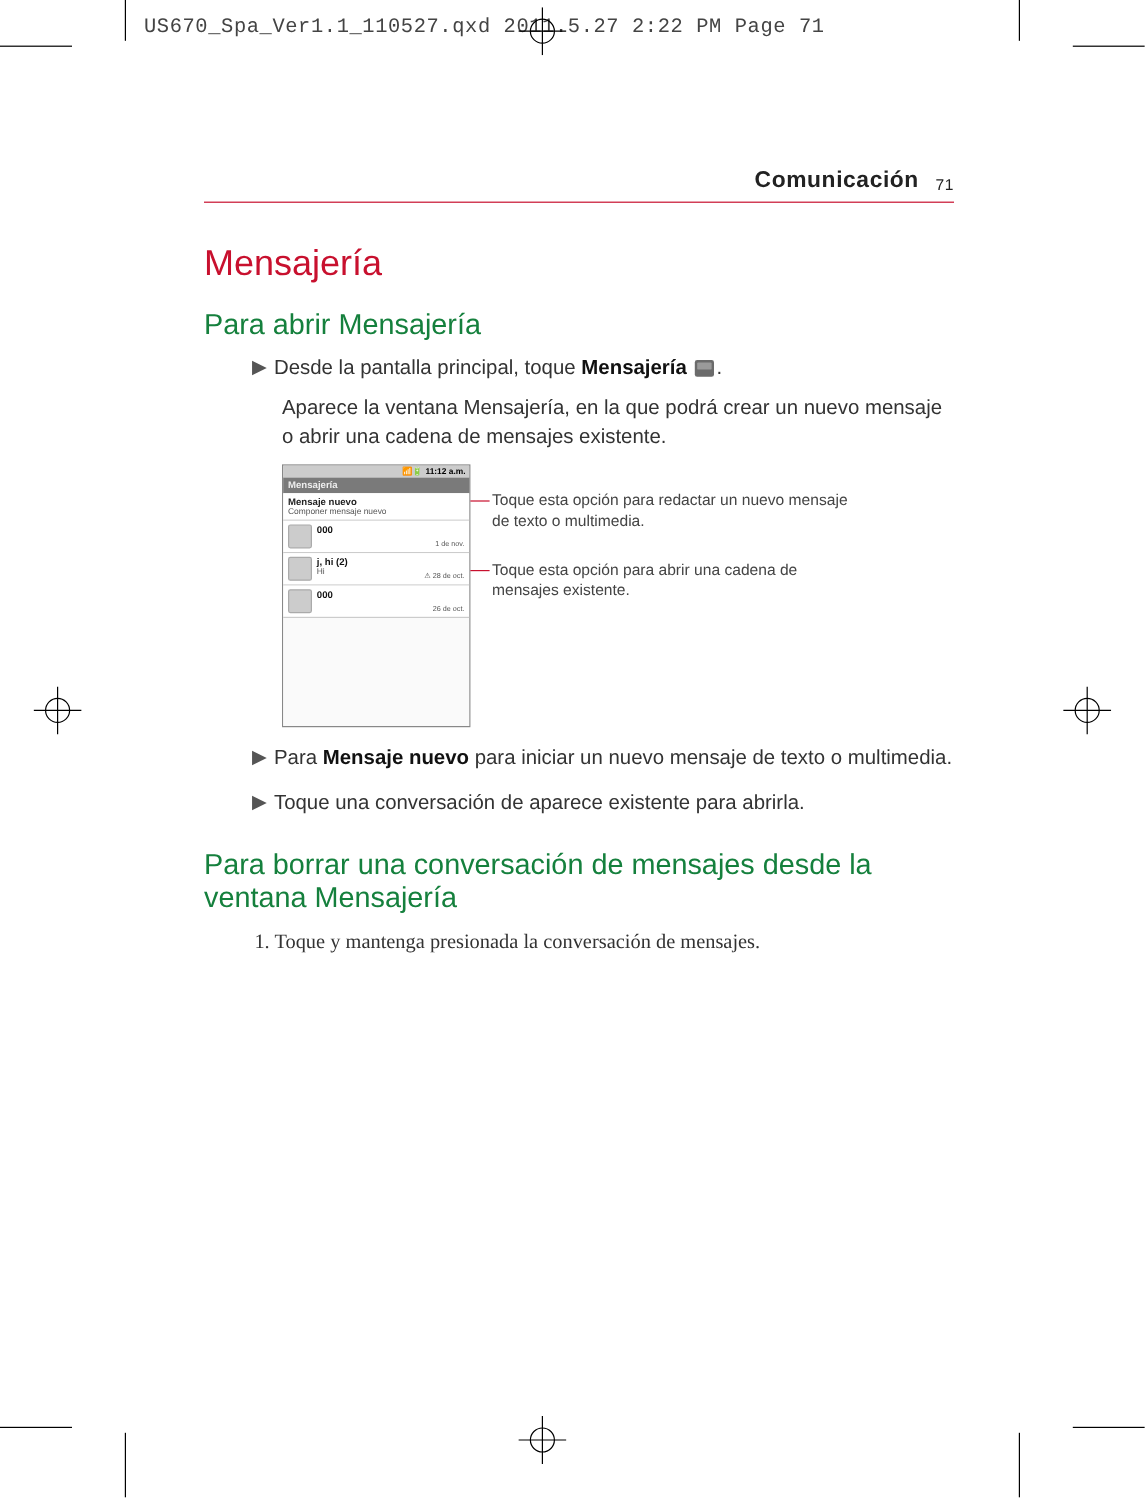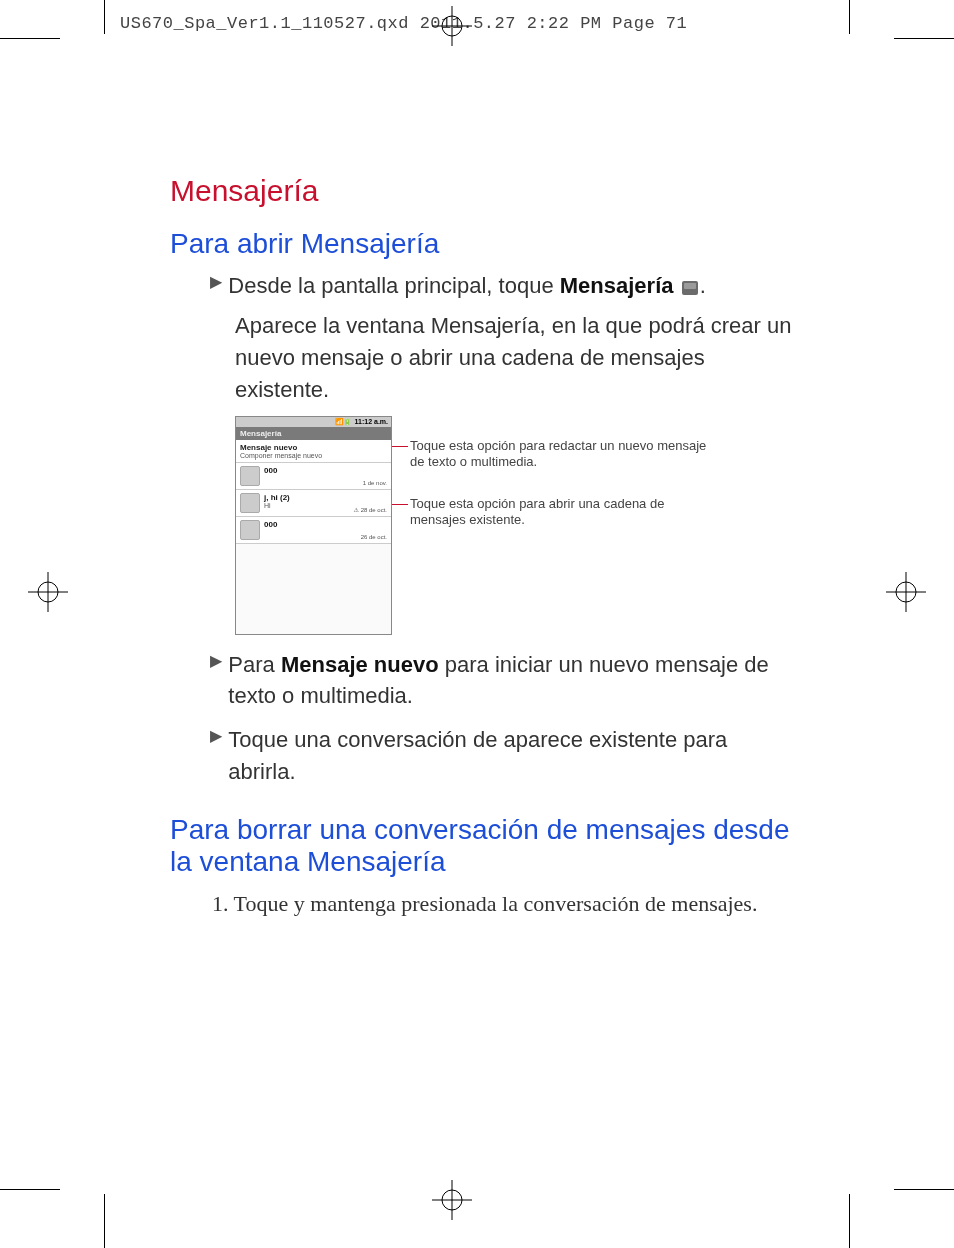--- a/index.html
+++ b/index.html
@@ -55,27 +55,27 @@
     position: relative;
     top: 2px;
   }
   h1 {
     color: #c8102e;
     font-weight: normal;
     font-size: 30px;
     margin: 34px 0 16px 0;
   }
   h2 {
-    color: #1d4ed8;
+    color: #15803d;
     font-weight: normal;
-    font-size: 28px;
+    font-size: 24px;
     margin: 20px 0 10px 0;
   }
   .body-text {
-    font-size: 22px;
+    font-size: 17px;
     line-height: 1.45;
     color: #333;
     margin: 6px 0 10px 0;
   }
   .indent-2 { margin-left: 65px; }
   .bullet-row {
     display: flex;
     align-items: flex-start;
     margin-left: 40px;
     margin-bottom: 8px;
@@ -223,20 +223,24 @@
 </div>
 <div class="reg-mark" style="bottom:28px; left:432px">
   <svg viewBox="0 0 40 40">
       <circle cx="20" cy="20" r="10" fill="none" stroke="#000" stroke-width="1"></circle>
       <line x1="0" y1="20" x2="40" y2="20" stroke="#000"></line>
       <line x1="20" y1="0" x2="20" y2="40" stroke="#000"></line>
     </svg>
 </div>
 
 <div class="page">
+  <div class="section-title">
+    <span>Comunicación</span>
+    <span class="page-num">71</span>
+  </div>
 
   <h1>Mensajería</h1>
 
   <h2>Para abrir Mensajería</h2>
 
   <div class="bullet-row">
     <span class="tri">▶</span>
     <span class="txt body-text" style="margin:0">
       <span>Desde la pantalla principal, toque </span><b>Mensajería</b>
       <span class="msg-icon"></span><span>.</span>

